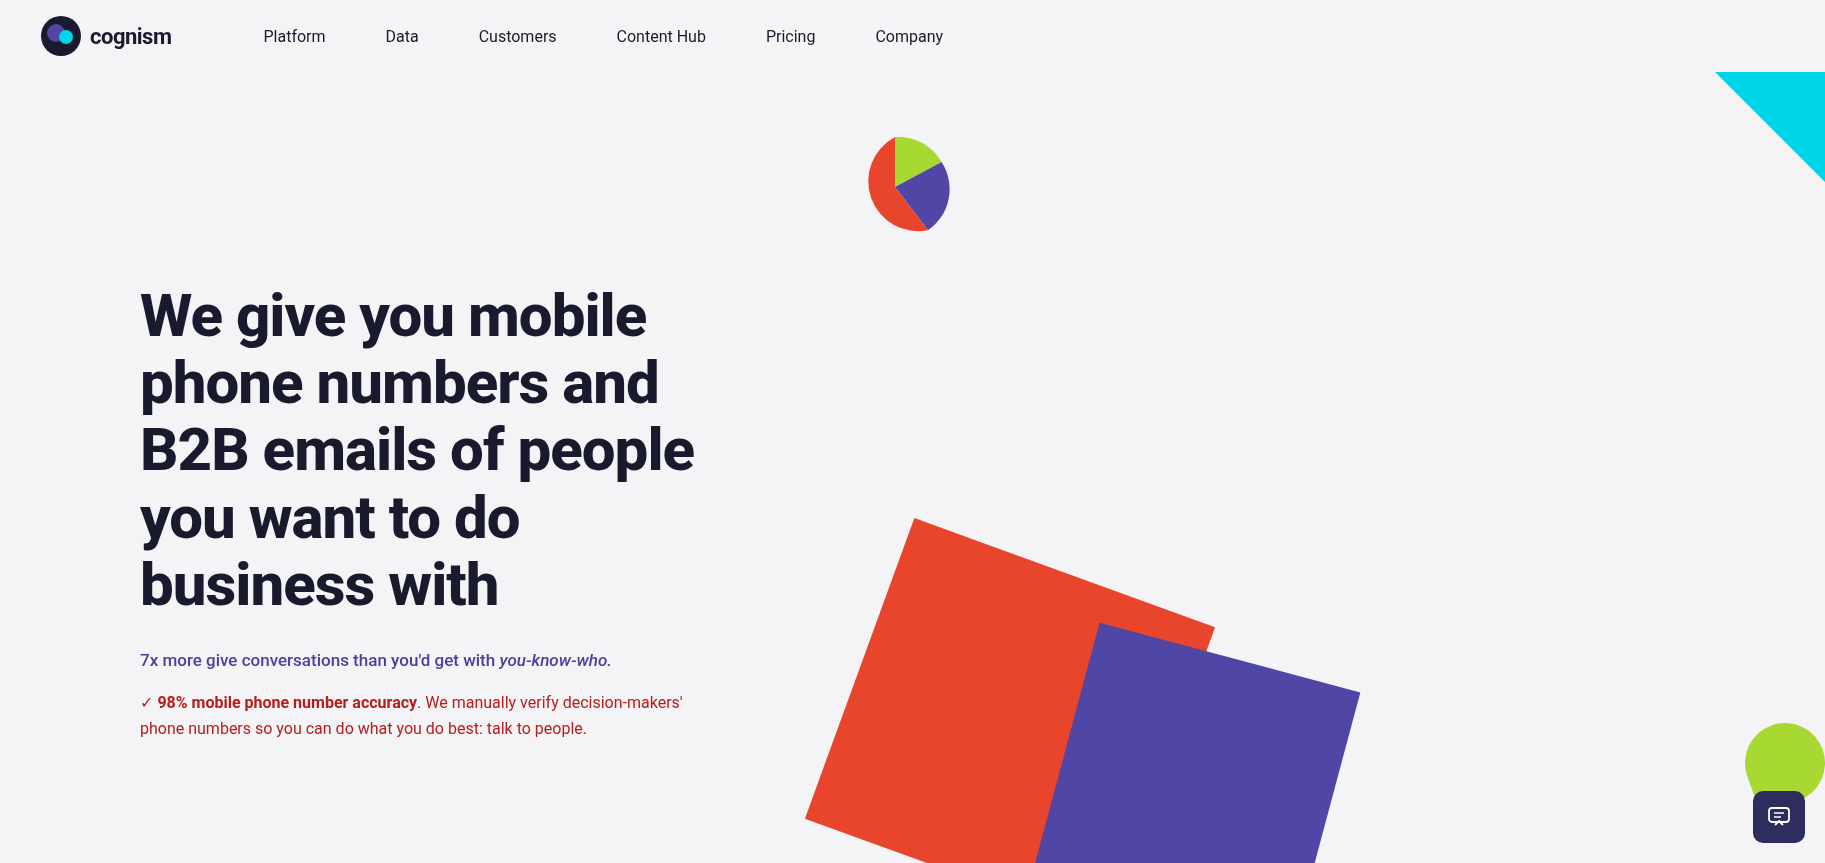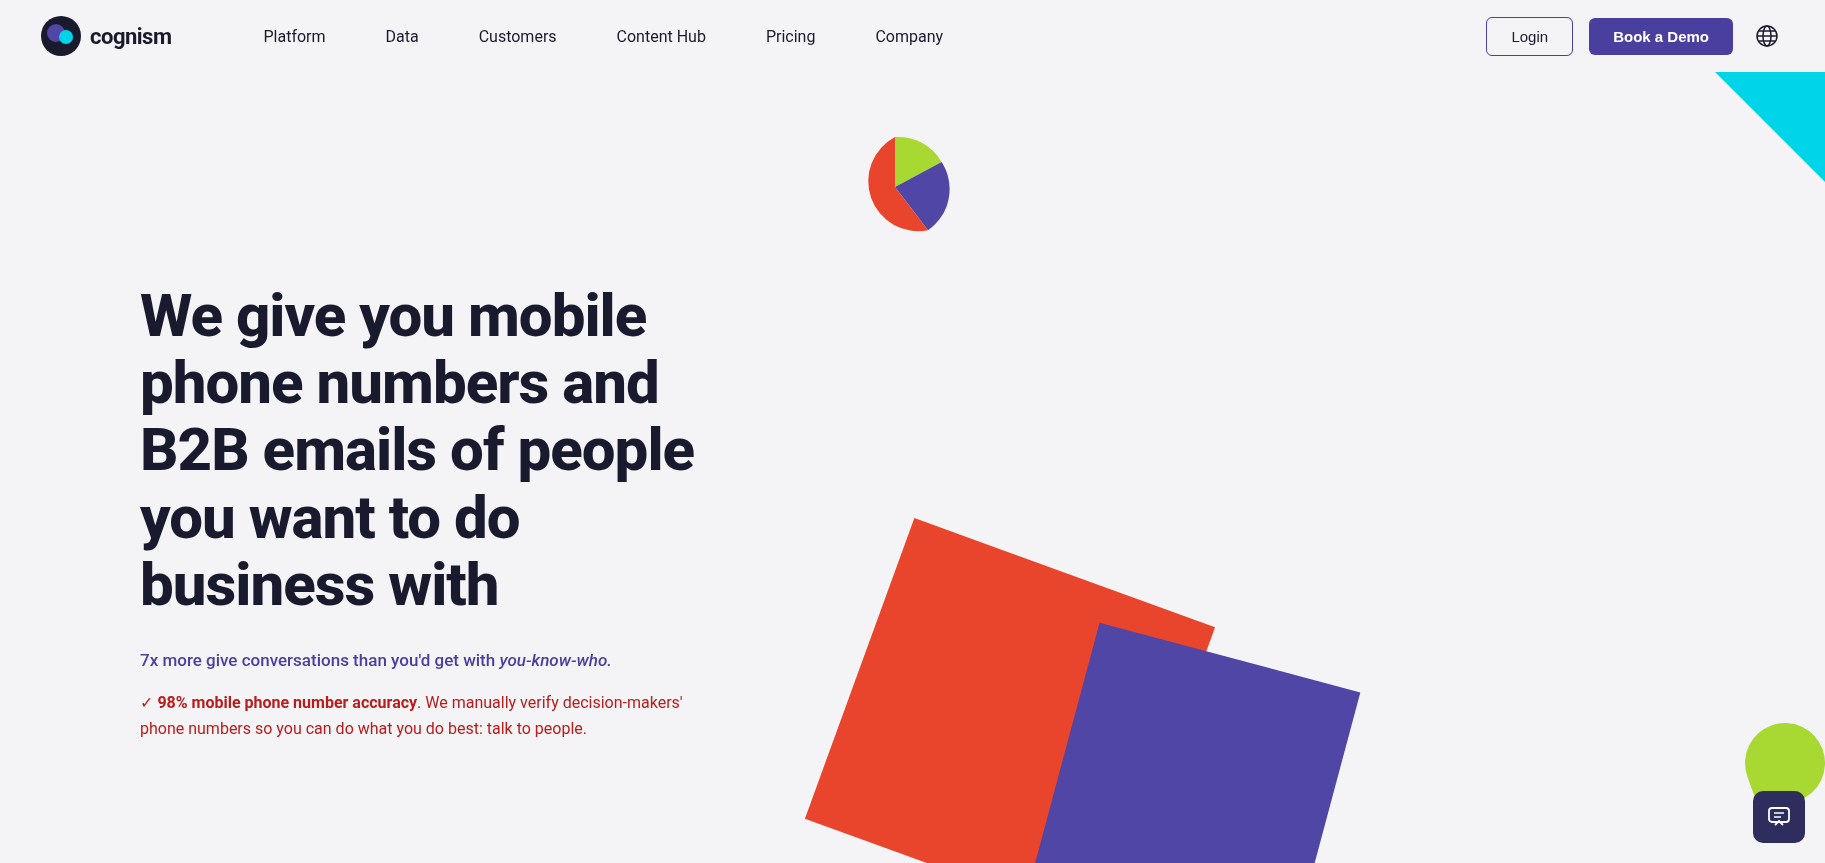--- a/index.html
+++ b/index.html
@@ -217,33 +217,20 @@
 
   <div class="nav-links">
     <a class="nav-link">Platform</a>
     <a class="nav-link">Data</a>
     <a class="nav-link">Customers</a>
     <a class="nav-link">Content Hub</a>
     <a class="nav-link">Pricing</a>
     <a class="nav-link">Company</a>
   </div>
 
-  <div class="nav-actions">
-    <button class="login-btn">Login</button>
-    <button class="demo-btn">Book a Demo</button>
-    <button class="globe-btn">
-      <svg width="24" height="24" viewBox="0 0 24 24" fill="none" xmlns="http://www.w3.org/2000/svg">
-        <circle cx="12" cy="12" r="10" stroke="#1a1a2e" stroke-width="1.5"></circle>
-        <ellipse cx="12" cy="12" rx="4" ry="10" stroke="#1a1a2e" stroke-width="1.5"></ellipse>
-        <line x1="2" y1="12" x2="22" y2="12" stroke="#1a1a2e" stroke-width="1.5"></line>
-        <line x1="4" y1="7" x2="20" y2="7" stroke="#1a1a2e" stroke-width="1.5"></line>
-        <line x1="4" y1="17" x2="20" y2="17" stroke="#1a1a2e" stroke-width="1.5"></line>
-      </svg>
-    </button>
-  </div>
 </nav>
 
 <section class="hero">
 
   <div class="triangle-cyan"></div>
 
   <div class="pie-chart-container">
     <svg width="110" height="110" viewBox="0 0 110 110">
 
       <path d="M55 55 L55 5 A50 50 0 0 1 101.6 30 Z" fill="#a8d832"></path>

